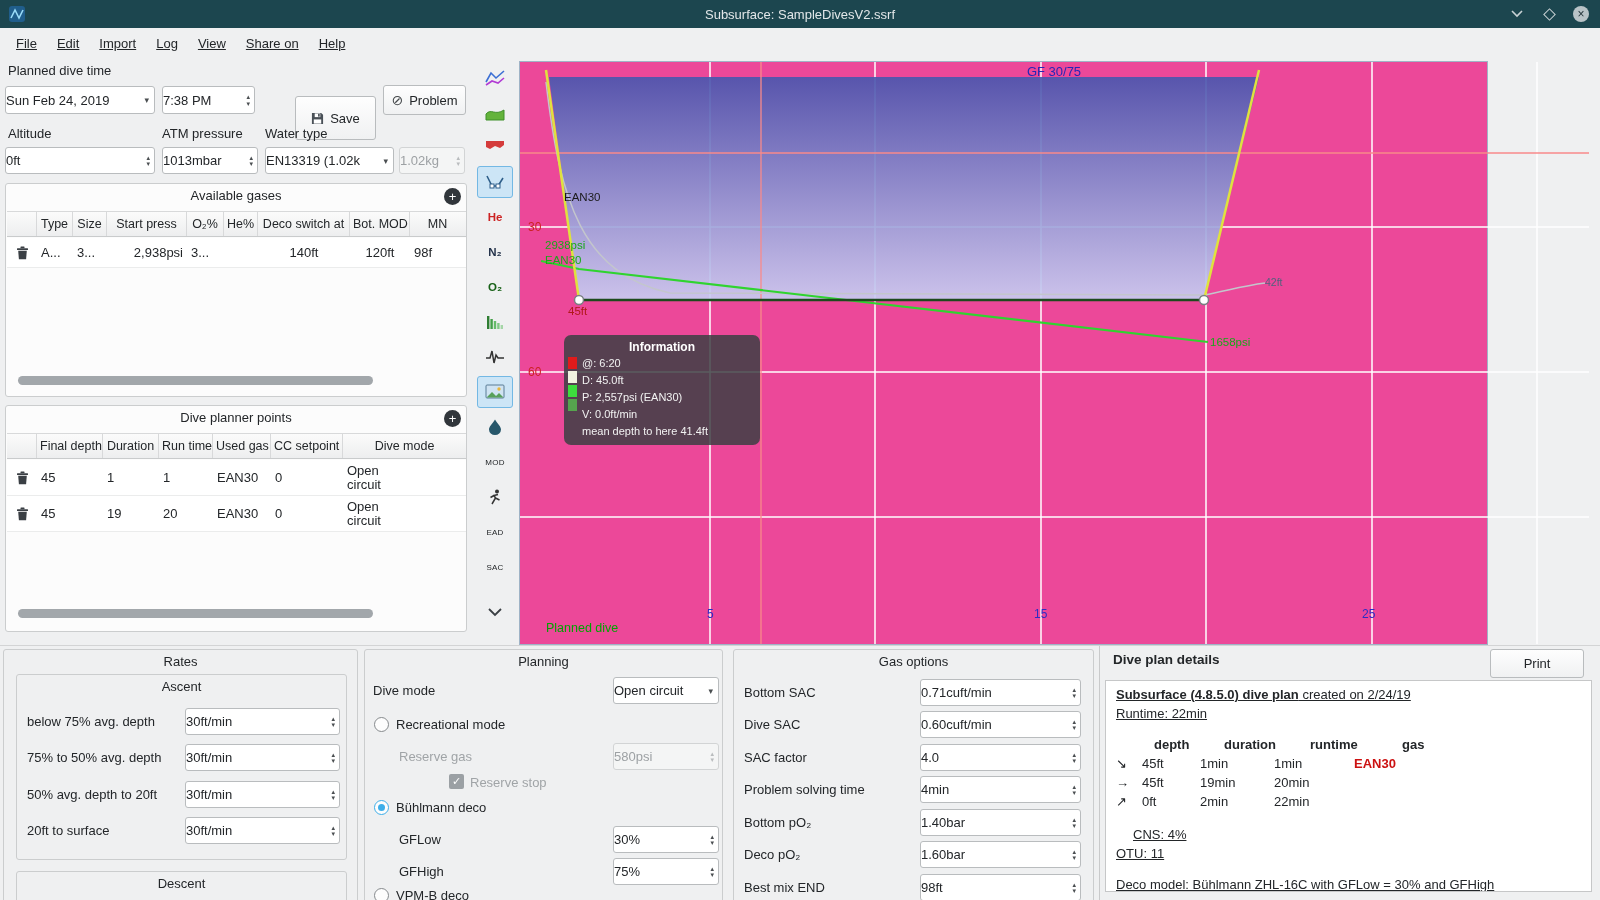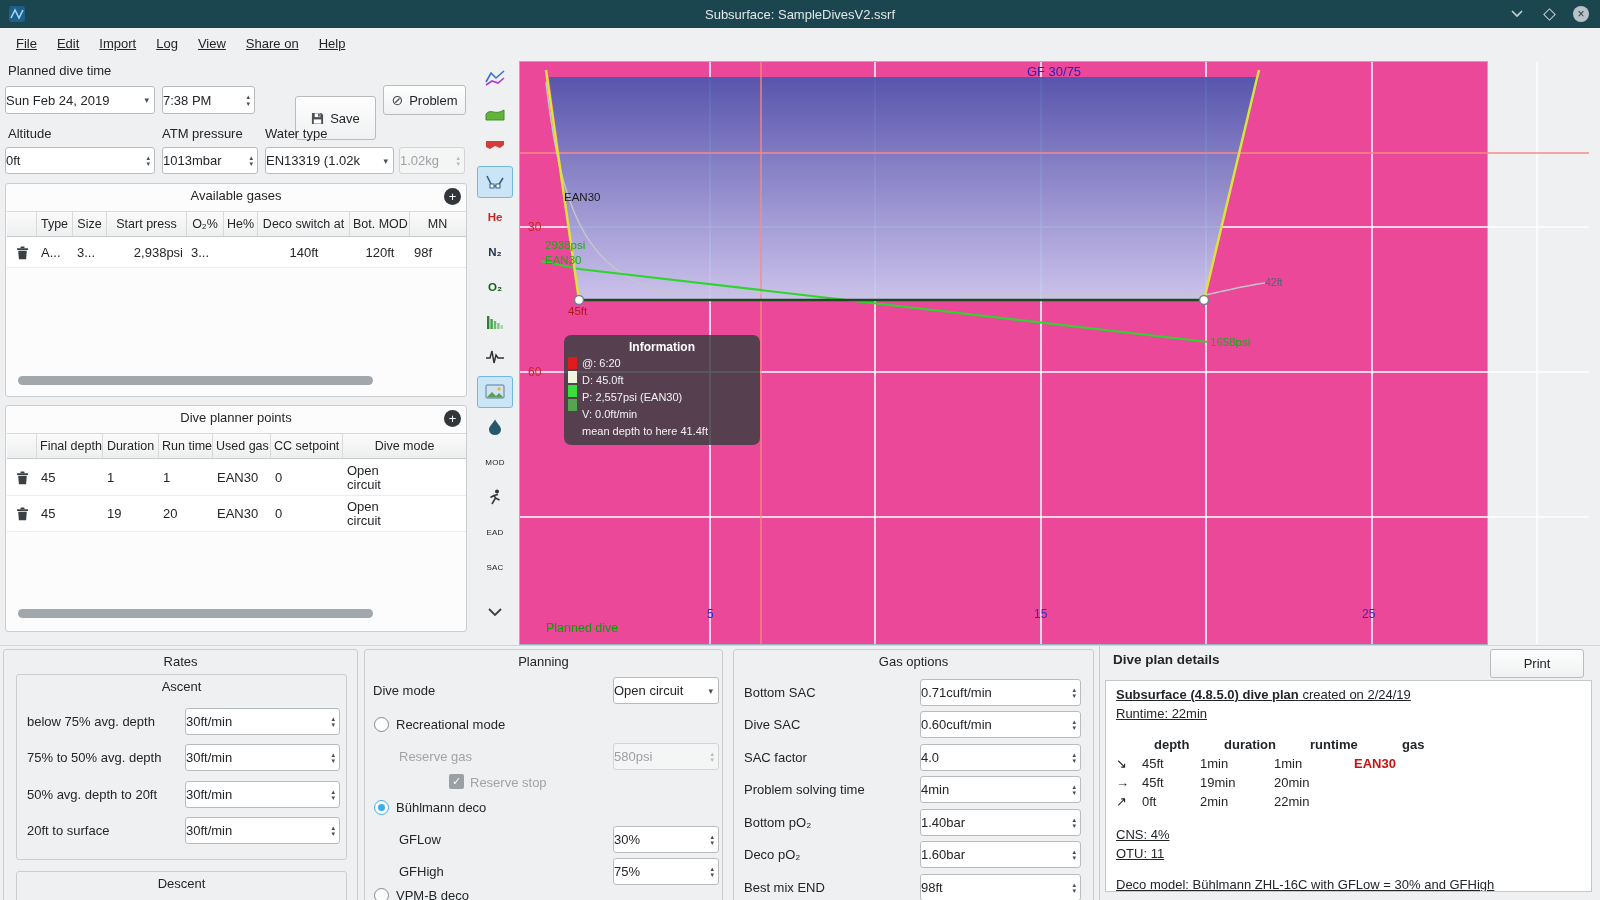--- a/index.html
+++ b/index.html
@@ -569,18 +569,18 @@
       <span class="pc4"></span>
     </div>
     <div class="planrow" style="left:10px; top:113px;">
       <span class="pc0">↗</span>
       <span class="pc1">0ft</span>
       <span class="pc2">2min</span>
       <span class="pc3">22min</span>
       <span class="pc4"></span>
     </div>
 
-    <div class="abs" style="left:10px; top:146px;">CNS: 4%</div>
+    <div class="abs" style="left:27px; top:146px;">CNS: 4%</div>
     <div class="abs" style="left:10px; top:165px;">OTU: 11</div>
     <div class="abs" style="left:10px; top:196px; width:470px; white-space:nowrap; overflow:hidden;">Deco model: Bühlmann ZHL-16C with GFLow = 30% and GFHigh</div>
   </div>
 
 </div>
 
 </body></html>

